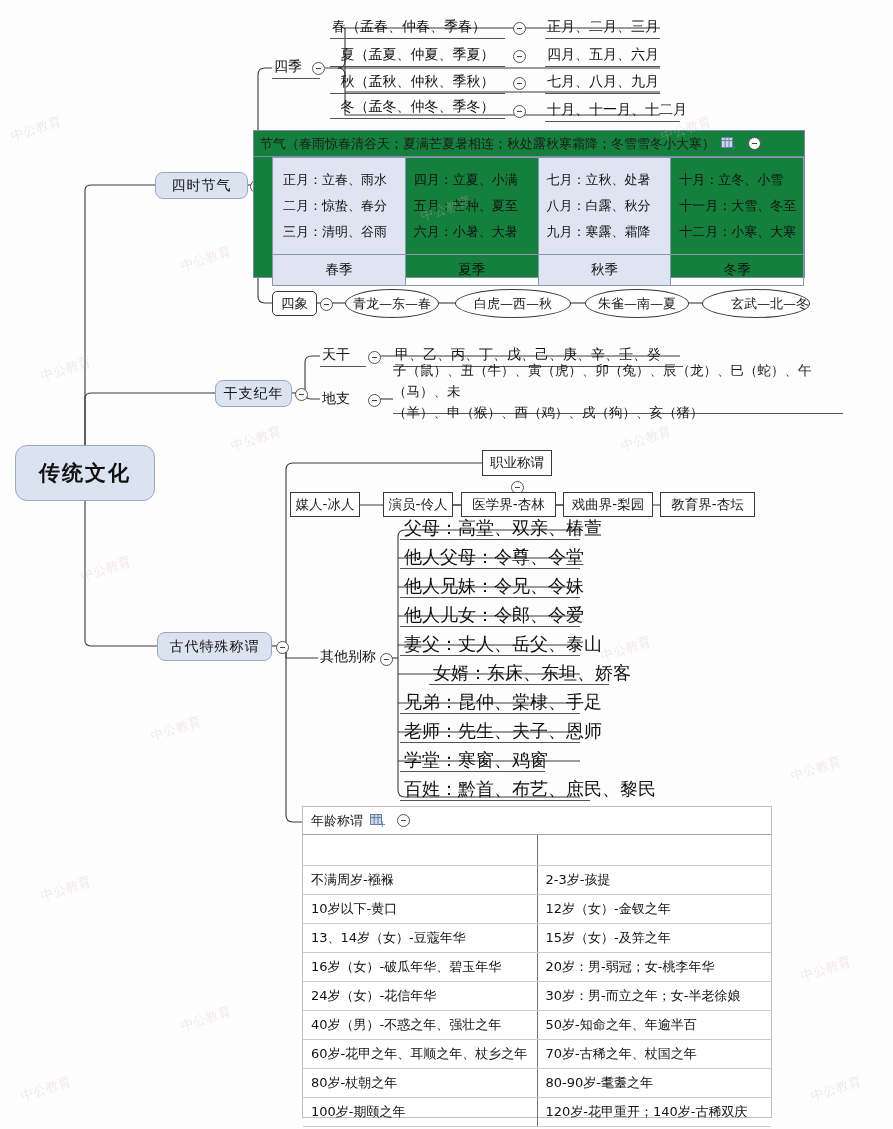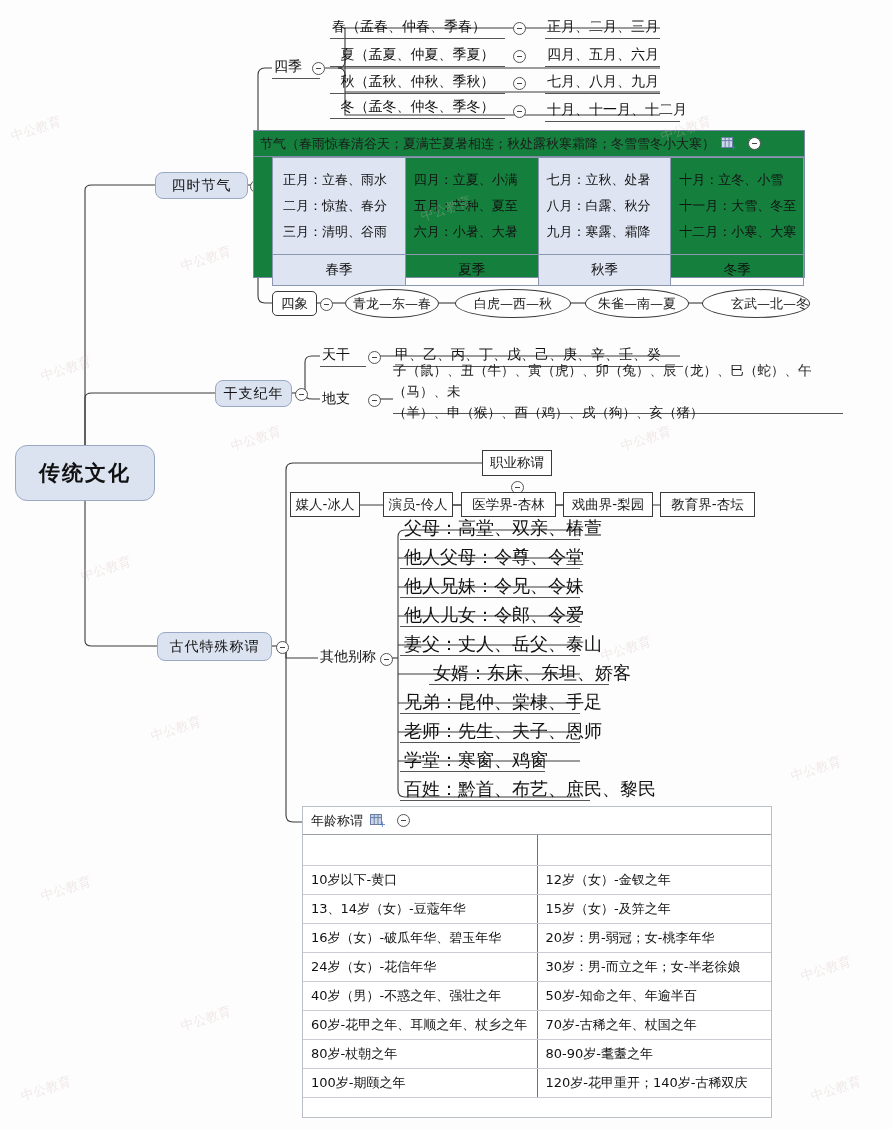--- a/index.html
+++ b/index.html
@@ -397,20 +397,24 @@
         </span>
     </div>
 
     <table class="age-table">
       <tbody>
           <tr class="empty">
         <td></td>
         <td class="rcol"></td>
       </tr>
       <tr>
+        <td>不满周岁-襁褓</td>
+        <td class="rcol">2-3岁-孩提</td>
+      </tr>
+      <tr>
         <td>10岁以下-黄口</td>
         <td class="rcol">12岁（女）-金钗之年</td>
       </tr>
       <tr>
         <td>13、14岁（女）-豆蔻年华</td>
         <td class="rcol">15岁（女）-及笄之年</td>
       </tr>
       <tr>
         <td>16岁（女）-破瓜年华、碧玉年华</td>
         <td class="rcol">20岁：男-弱冠；女-桃李年华</td>

